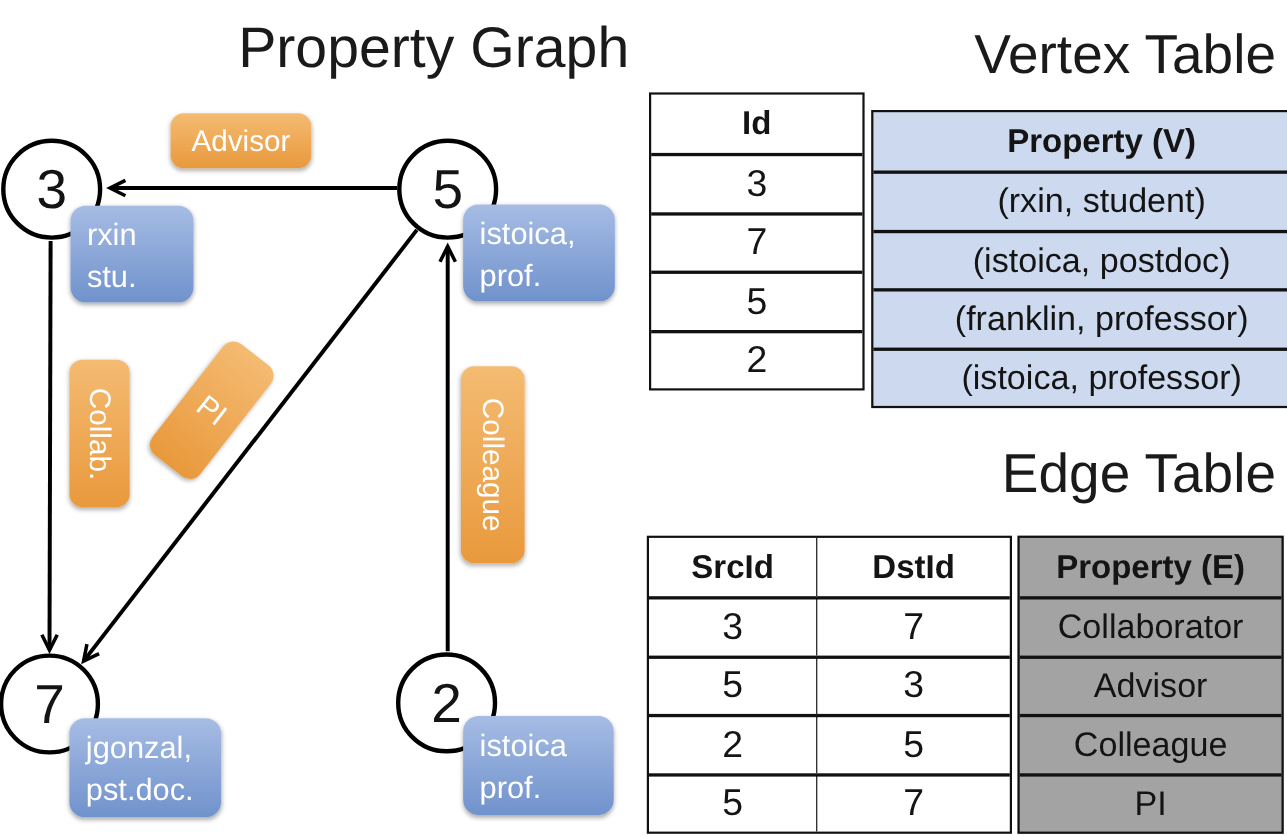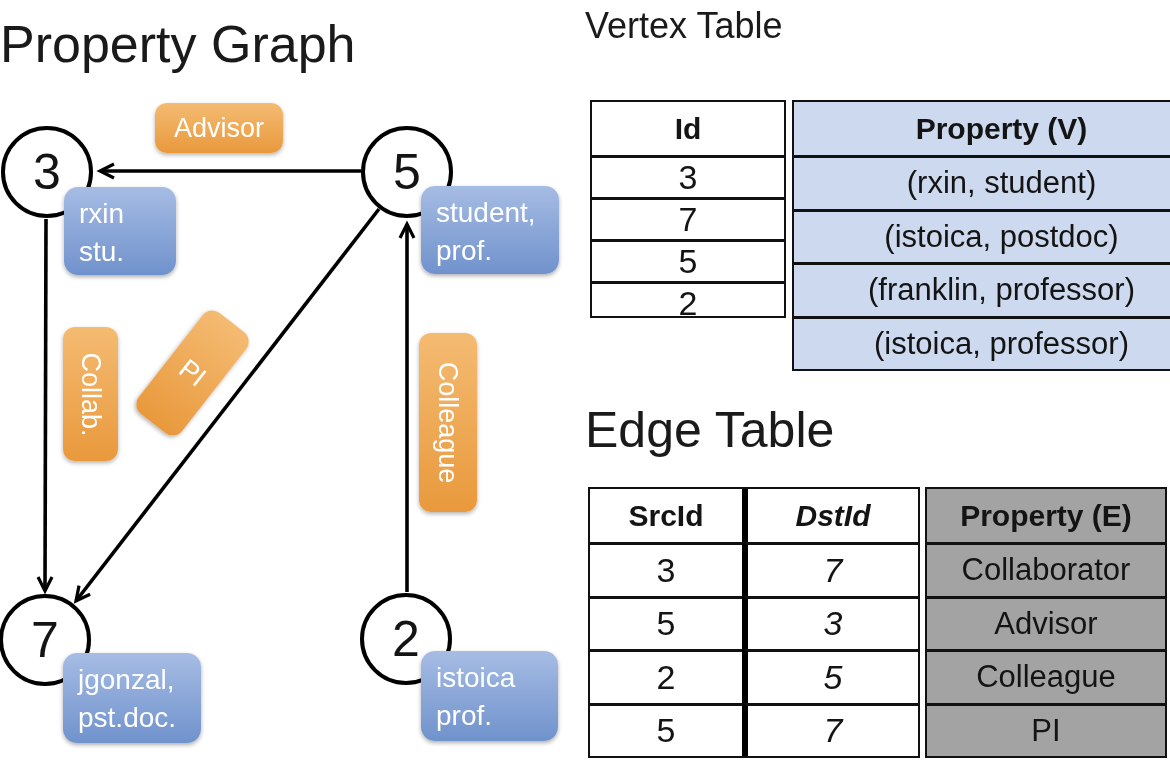--- a/index.html
+++ b/index.html
@@ -1,19 +1,19 @@
 <!DOCTYPE html>
 <html><head>
 <meta charset="utf-8">
 <style>
   html,body{margin:0;padding:0;background:#ffffff;}
   body{width:1170px;height:760px;position:relative;overflow:hidden;
        font-family:"Liberation Sans", sans-serif;color:#111;}
   .abs{position:absolute;}
-  .title{font-size:52px;font-weight:300;text-align:left;color:#1a1a1a;letter-spacing:0px;}
+  .title{font-size:52px;font-weight:300;text-align:right;color:#1a1a1a;letter-spacing:0px;}
   
   .node{position:absolute;width:92px;height:92px;box-sizing:border-box;
         border:4px solid #000;border-radius:50%;background:#fff;
         display:flex;align-items:center;justify-content:center;
         font-size:50px;font-weight:300;color:#141414;z-index:3;}
   
   .epill{position:absolute;background:linear-gradient(180deg,#f4bb72 0%,#e9993c 100%);
          border-radius:12px;box-shadow:0 2px 4px rgba(0,0,0,.30);
          color:#fff;font-size:27px;display:flex;align-items:center;justify-content:center;
          z-index:2;}
@@ -27,21 +27,21 @@
   .tcol{position:absolute;box-sizing:border-box;border:2px solid #111;background:#fff;
         display:grid;grid-template-rows:53px repeat(4,1fr);}
   .cell{display:flex;align-items:center;justify-content:center;
         border-top:3px solid #111;font-size:31px;font-weight:300;color:#141414;}
   .cell.first{border-top:none;}
   .cell.hdr{font-weight:bold;font-size:30px;}
   .num{font-size:34px;}
   .blue-bg{background:#cdd9ee;}
   .tan-bg{background:#a3a3a3;}
   .twocol{grid-template-columns:152px 1fr;}
-  .twocol .cell.rightc{border-left:6px solid #000000;font-style:italic;}
+  .twocol .cell.rightc{border-left:1px solid #000000;}
   svg{position:absolute;left:0;top:0;z-index:1;}
 </style>
 </head>
 <body>
 
 <div class="abs title" style="left:0;top:14px;width:572px;">Property Graph</div>
 
 <svg width="585" height="760" viewBox="0 0 585 760">
   <defs>
     <marker id="arrow" markerWidth="22" markerHeight="22" refX="17" refY="10" orient="auto" markerUnits="userSpaceOnUse">
@@ -78,35 +78,35 @@
 </div>
 <div class="epill" style="left:419px;top:333px;width:58px;height:179px;">
   <span class="rot90">Colleague</span>
 </div>
 
 <div class="vpill" style="left:64px;top:187px;width:112px;height:88px;">
   <div>rxin</div>
   <div>stu.</div>
 </div>
 <div class="vpill" style="left:421px;top:186px;width:138px;height:88px;">
-  <div>student,</div>
+  <div>istoica,</div>
   <div>prof.</div>
 </div>
 <div class="vpill" style="left:63px;top:653px;width:138px;height:90px;">
   <div>jgonzal,</div>
   <div>pst.doc.</div>
 </div>
 <div class="vpill" style="left:421px;top:651px;width:137px;height:90px;">
   <div>istoica</div>
   <div>prof.</div>
 </div>
 
-<div class="abs title" style="left:585px;top:5px;width:575px;font-size:36px;">Vertex Table</div>
+<div class="abs title" style="left:585px;top:20px;width:575px;font-size:50px;">Vertex Table</div>
 
-<div class="tcol" style="left:590px;top:100px;width:196px;height:218px;">
+<div class="tcol" style="left:590px;top:84px;width:196px;height:271px;">
   <div class="cell hdr first">Id</div>
   <div class="cell num">3</div>
   <div class="cell num">7</div>
   <div class="cell num">5</div>
   <div class="cell num">2</div>
 </div>
 
 <div class="tcol blue-bg" style="left:792px;top:100px;width:419px;height:271px;">
   <div class="cell hdr first">Property (V)</div>
   <div class="cell">(rxin, student)</div>

